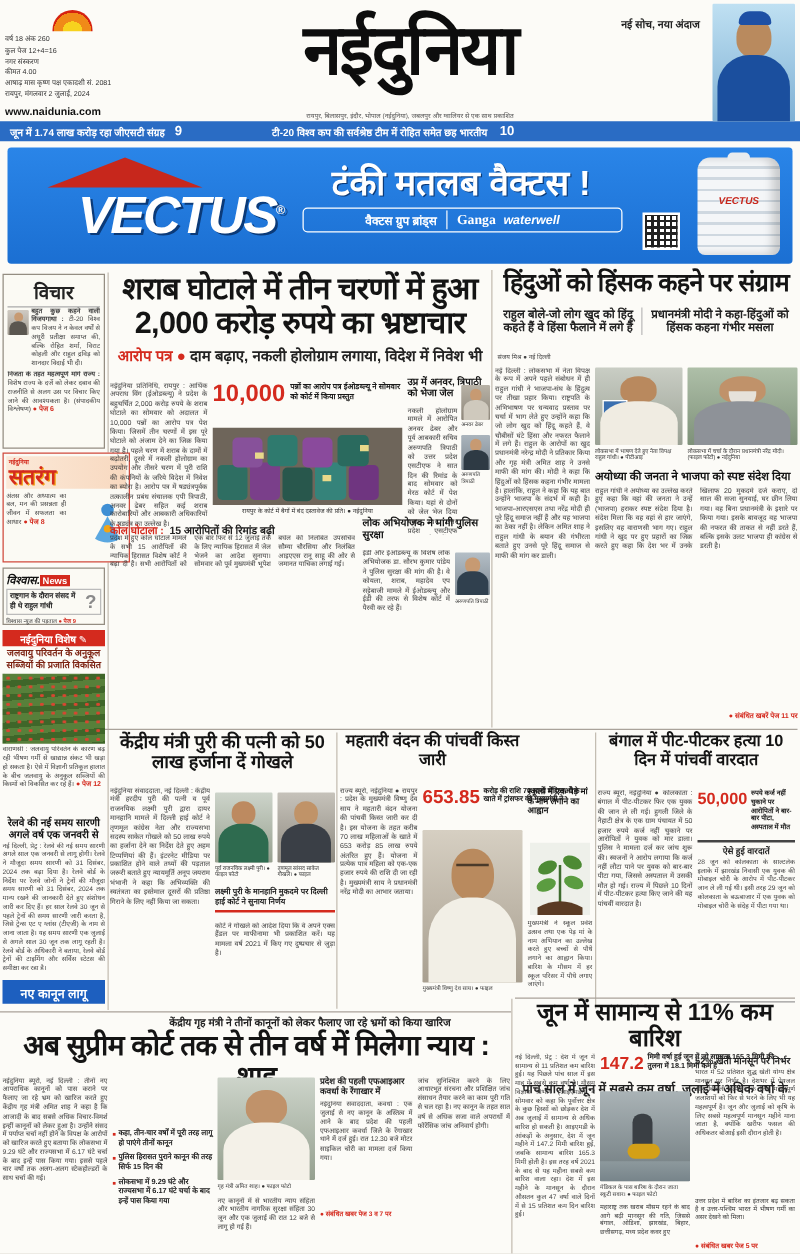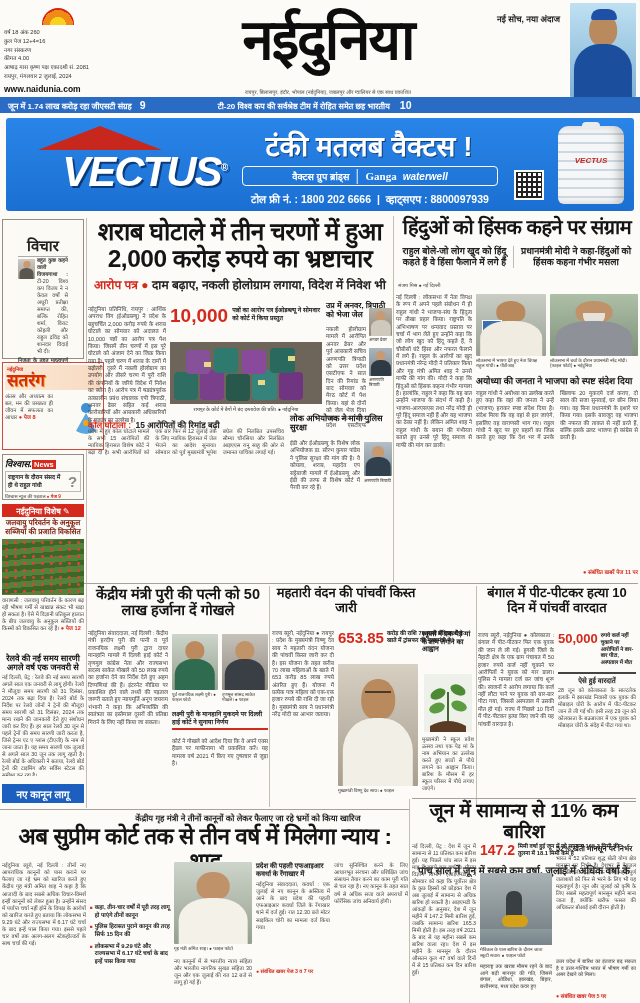--- a/index.html
+++ b/index.html
@@ -63,40 +63,39 @@
   <div class="abs" style="left:6px;top:118px;width:628px;height:93px;background:linear-gradient(180deg,#2a85e8,#1b6fd2);border-radius:3px">
     <div class="abs" style="left:32px;top:8px;width:0;height:0;border-left:62px solid transparent;border-right:62px solid transparent;border-bottom:24px solid #c7271c"></div>
     <div class="abs" style="left:8px;top:30px;width:212px;text-align:right;font-size:42px;font-weight:bold;font-style:italic;color:#fff;letter-spacing:-2px;text-shadow:2px 2px 0 #0b3a78"><span>VECTUS</span><sup style="font-size:10px">®</sup></div>
     <div class="abs center bold" style="left:218px;top:8px;width:290px;font-size:28px;color:#fff;text-shadow:1px 1px 0 #0b3a78">टंकी मतलब वैक्टस !</div>
     <div class="abs" style="left:236px;top:48px;width:256px;height:20px;border:1.5px solid #fff;border-radius:4px;display:flex;align-items:center;justify-content:center;gap:6px;color:#fff">
       <span class="bold" style="font-size:9.5px">वैक्टस ग्रुप ब्रांड्स</span>
       <span style="opacity:.7">|</span>
       <span class="bold serif" style="font-size:11px">Ganga</span>
       <span class="bold" style="font-size:10px;font-style:italic">waterwell</span>
     </div>
-    <div class="abs bold center" style="left:206px;top:74px;width:316px;font-size:10.5px;color:#fff"><span>टोल फ्री नं. : 1800 202 6666</span>&nbsp;&nbsp;|&nbsp;&nbsp;<span>व्हाट्सएप : 8800097939</span></div>
     <div class="abs" style="left:508px;top:52px;width:30px;height:30px;background:#fff;padding:2px">
         <span style="display:block;width:100%;height:100%;background-image:repeating-linear-gradient(0deg,#222 0 2px,transparent 2px 5px),repeating-linear-gradient(90deg,#222 0 2px,transparent 2px 5px)"></span>
       </div>
     <div class="abs" style="left:552px;top:8px;width:66px;height:78px;background:repeating-linear-gradient(180deg,#f4f6f8 0 7px,#cfd8e0 7px 9px);border-radius:10px 10px 6px 6px;box-shadow:inset -6px 0 8px rgba(0,0,0,.18)">
       <span class="abs" style="left:24px;top:-4px;width:18px;height:6px;background:#e8ecef;border-radius:4px 4px 0 0"></span>
       <span class="abs bold" style="left:0;top:30px;width:66px;text-align:center;font-size:8px;font-style:italic;color:#c7271c">VECTUS</span>
     </div>
   </div>
 
   <div class="rule-v" style="left:86px;top:218px;height:590px"></div>
   <div class="rule-v" style="left:393px;top:216px;height:366px"></div>
   <div class="rule-h" style="left:2px;top:583px;width:636px"></div>
   <div class="rule-v" style="left:269px;top:586px;height:221px"></div>
   <div class="rule-v" style="left:476px;top:586px;height:221px"></div>
   <div class="rule-h" style="left:0;top:809px;width:409px"></div>
   <div class="rule-h" style="left:412px;top:798px;width:224px"></div>
   <div class="rule-v" style="left:409px;top:799px;height:204px"></div>
 
-  <div class="abs box" style="left:2px;top:219px;width:82px;height:140px;padding:15px">
+  <div class="abs box" style="left:2px;top:219px;width:82px;height:140px;padding:3px">
     <div class="serif bold center" style="font-size:15px;border-bottom:1px solid #aaa;padding-bottom:1px">विचार</div>
     <div class="photo person" style="position:relative;float:left;width:17px;height:20px;margin:2px 2px 1px 0;--bg1:#cfcac2;--bg2:#a29c92;--cloth:#5a5650"></div>
     <div class="body" style="font-size:5.3px"><span class="bold">बहुत कुछ कहने वाली विजयगाथा :</span> <span>टी-20 विश्व कप विजय ने न केवल वर्षों से अधूरी प्रतीक्षा समाप्त की, बल्कि रोहित शर्मा, विराट कोहली और राहुल द्रविड़ को शानदार विदाई भी दी।</span></div>
     <div class="body" style="font-size:5.3px;margin-top:2px"><span class="bold">निजता के तहत महत्वपूर्ण मांगें राज्य :</span> <span>विशेष राज्य के दर्जे को लेकर दबाव की राजनीति से अलग उस पर विचार किए जाने की आवश्यकता है। (संपादकीय विश्लेषण)</span> <span class="pgref">● पेज 6</span></div>
   </div>
 
   <div class="abs box" style="left:2px;top:362px;width:102px;height:88px;border-color:#d0493c;padding:2px">
     <div style="background:linear-gradient(90deg,#fbe9d8,#f8d9c0);padding:1px 2px">
       <div style="font-size:5px;color:#d42a1e;font-weight:bold">नईदुनिया</div>
       <div style="font-size:17px;font-weight:bold;color:#d42a1e;line-height:1;text-shadow:1px 1px 0 #f2a516">सतरंग</div>

